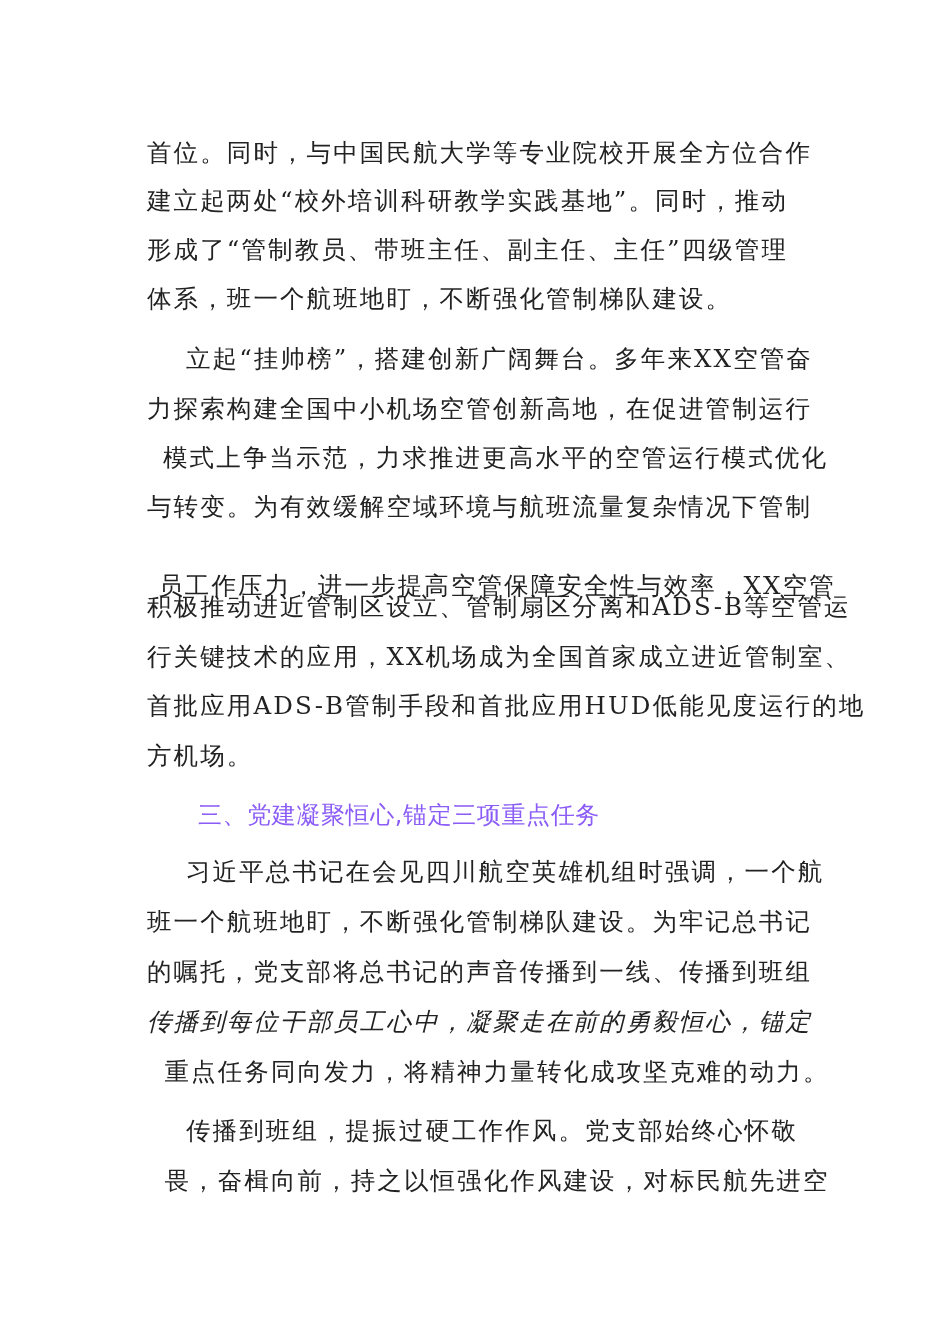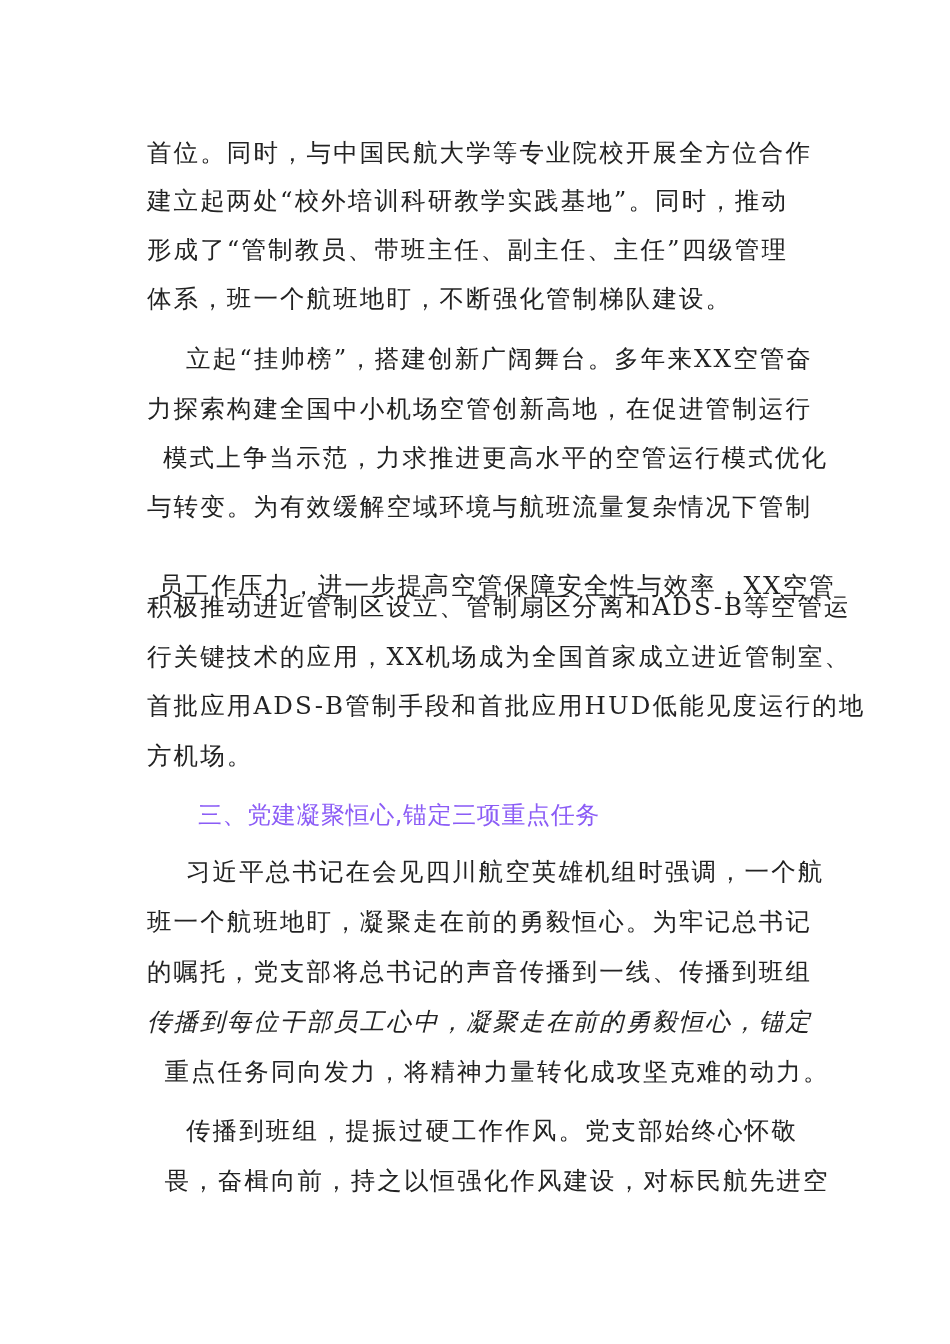--- a/index.html
+++ b/index.html
@@ -68,21 +68,21 @@
     <div class="line" style="top:592px;">积极推动进近管制区设立、管制扇区分离和ADS-B等空管运</div>
     <div class="line" style="top:642px;">行关键技术的应用，XX机场成为全国首家成立进近管制室、</div>
     <div class="line" style="top:691px;">首批应用ADS-B管制手段和首批应用HUD低能见度运行的地</div>
     <div class="line" style="top:741px;">方机场。</div>
   </div>
 
   <div class="line heading" style="top:800px;">三、党建凝聚恒心,锚定三项重点任务</div>
 
   <div>
     <div class="line indent" style="top:857px;">习近平总书记在会见四川航空英雄机组时强调，一个航</div>
-    <div class="line" style="top:907px;">班一个航班地盯，凝聚走在前的勇毅恒心。为牢记总书记</div>
+    <div class="line" style="top:907px;">班一个航班地盯，不断强化管制梯队建设。为牢记总书记</div>
     <div class="line" style="top:957px;">的嘱托，党支部将总书记的声音传播到一线、传播到班组</div>
     <div class="line" style="top:1007px;font-style:italic;">传播到每位干部员工心中，凝聚走在前的勇毅恒心，锚定</div>
     <div class="line" style="top:1057px;text-align:center;">重点任务同向发力，将精神力量转化成攻坚克难的动力。</div>
   </div>
 
   <div>
     <div class="line indent" style="top:1116px;">传播到班组，提振过硬工作作风。党支部始终心怀敬</div>
     <div class="line" style="top:1166px;text-align:center;">畏，奋楫向前，持之以恒强化作风建设，对标民航先进空</div>
   </div>
 

